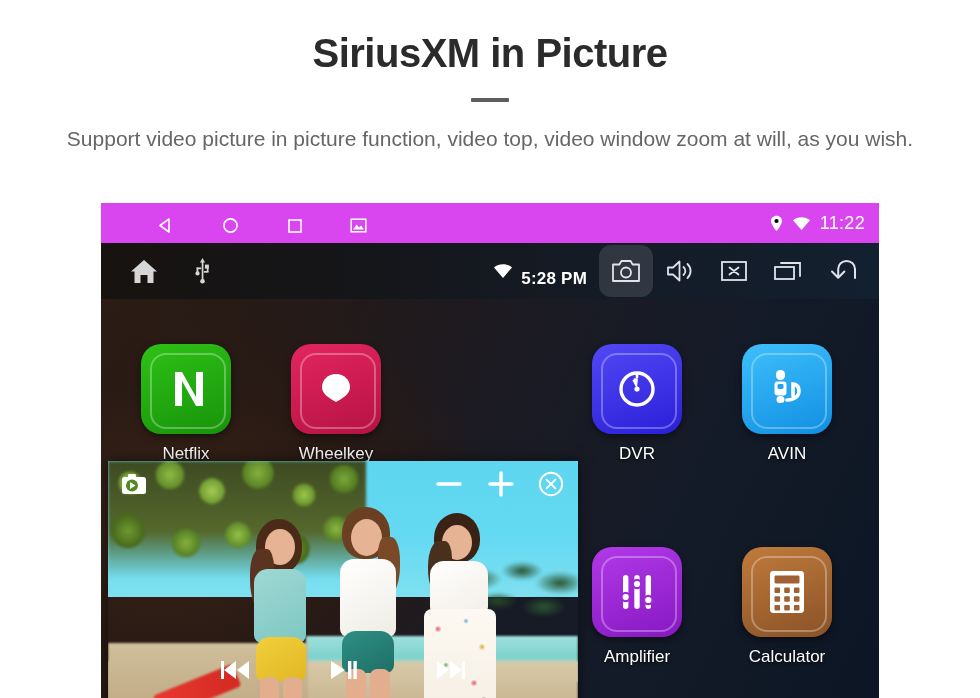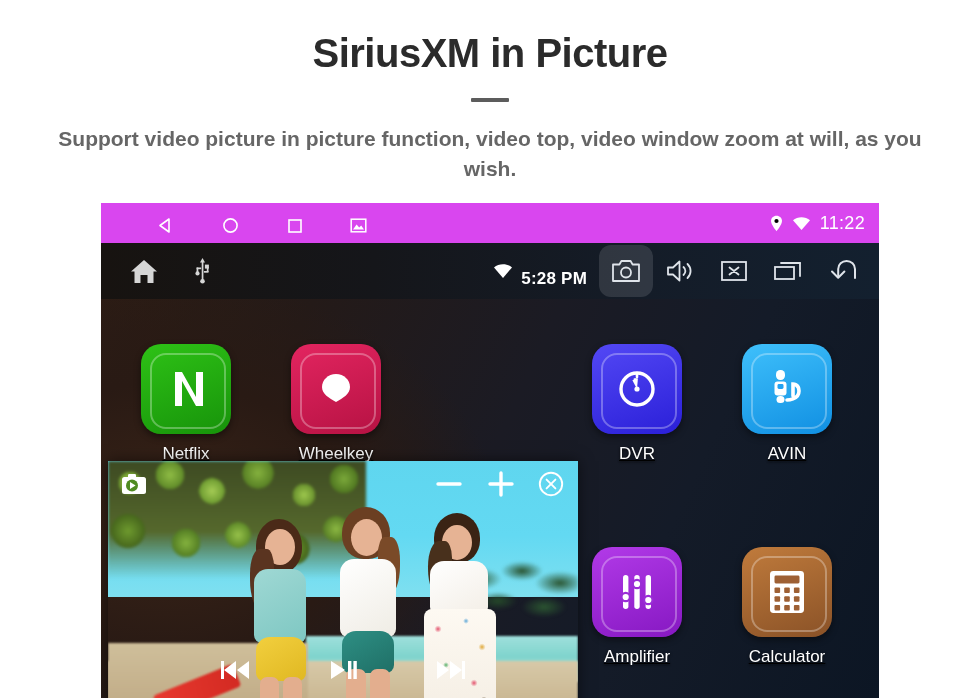--- a/index.html
+++ b/index.html
@@ -15,21 +15,21 @@
   .page-title {
     font-size: 40px; font-weight: bold; color: #2b2b2b;
     letter-spacing: -0.5px; line-height: 1.15;
   }
   .title-rule {
     width: 38px; height: 4px; background: #5c5c5c;
     margin: 22px auto 0 auto; border-radius: 1px;
   }
   .page-subtitle {
     margin: 22px auto 3px auto; width: 880px;
-    font-size: 21px; color: #666666; line-height: 1.45; font-weight: 700;
+    font-size: 21px; color: #666666; line-height: 1.45; font-weight: 400;
   }
 
   
   .device-screen {
     position: absolute; left: 101px; top: 203px;
     width: 778px; height: 495px;
     overflow: hidden;
   }
 
   
@@ -66,21 +66,21 @@
 
   
   .home-area {
     position: absolute; left: 0; top: 96px; width: 778px; height: 399px;
     background:
       radial-gradient(ellipse 420px 300px at 8% 55%, #3a2418 0%, #291a14 45%, rgba(20,22,30,0) 80%),
       linear-gradient(115deg, #2c1c14 0%, #241a18 22%, #1b1b24 48%, #141b28 70%, #0c1624 100%);
   }
 
   .icon-grid { position: absolute; left: 0; top: 0; width: 778px; height: 399px; }
-  .app-cell { position: absolute; width: 150px; text-align: center; text-decoration: underline; }
+  .app-cell { position: absolute; width: 150px; text-align: center; }
   .app-tile {
     width: 90px; height: 90px; margin: 0 auto; border-radius: 20px;
     position: relative;
     box-shadow: 0 3px 7px rgba(0,0,0,0.45);
     display: flex; align-items: center; justify-content: center;
   }
   .app-tile::after {
     content: ""; position: absolute; left: 9px; top: 9px;
     width: 72px; height: 72px; border-radius: 16px;
     border: 2px solid rgba(255,255,255,0.30);

